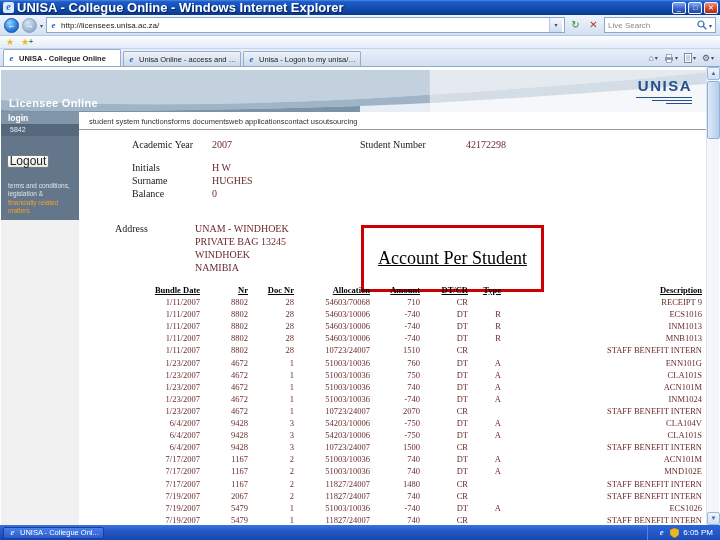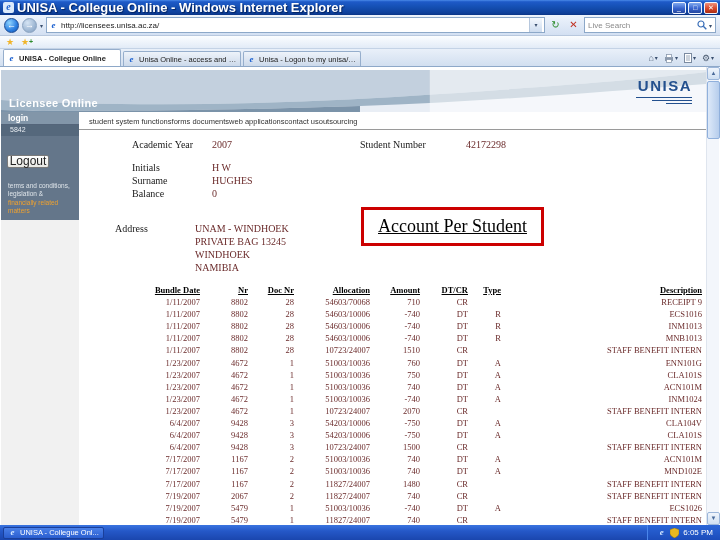--- a/index.html
+++ b/index.html
@@ -39,21 +39,21 @@
   .dd { font-size:6px; color:#3a4f6e; }
   .address-field { flex:1; height:16px; background:#fff; border:1px solid #8ca8c8;
     display:flex; align-items:center; gap:3px; padding:0 2px; font-size:8px; color:#222; }
   .e-ico { display:inline-block; width:9px; height:9px; font-family:"Liberation Serif",serif;
     font-style:italic; font-weight:bold; color:#1e62d0; font-size:9px; line-height:9px; text-align:center; flex:0 0 auto;}
   .url-text { flex:1; white-space:nowrap; overflow:hidden; }
   .field-dd { width:13px; height:14px; background:linear-gradient(#f4f8fd,#cddcef);
     border-left:1px solid #b6c7dd; text-align:center; font-size:6px; color:#3a4f6e; line-height:14px;}
   .mini-btn { width:15px; height:15px; text-align:center; font-size:10px; line-height:14px; flex:0 0 auto;}
   .refresh { color:#2c8c2c; } .stop { color:#c03020; }
-  .search-field { width:132px; height:16px; background:#fff; border:1px solid #8ca8c8; flex:0 0 auto;
+  .search-field { width:112px; height:16px; background:#fff; border:1px solid #8ca8c8; flex:0 0 auto;
     display:flex; align-items:center; gap:2px; padding:0 3px; font-size:8px; color:#8a8a8a; }
   .search-text { flex:1; white-space:nowrap; overflow:hidden; }
   
   .toolbar2 { position:absolute; top:36px; left:0; right:0; height:13px;
     background: linear-gradient(#fbfdff,#e2ebf7); border-bottom:1px solid #c4d3e6;
     display:flex; align-items:center; gap:7px; padding:0 6px; }
   .star { color:#f0b429; font-size:9px; line-height:11px; }
   .star-plus { position:relative; }
   .star-plus .plus { position:absolute; right:-4px; top:-1px; color:#2c8c2c; font-size:7px; font-weight:bold; }
   
@@ -98,22 +98,22 @@
   .nav-link { white-space:nowrap; }
   .record { padding:8px 0 0 36px; font-size:10px; }
   .r-row { line-height:13px;margin-left:17px; }
   .r-row1 { margin-bottom:10px; }
   .lab { display:inline-block; width:80px; }
   .val { color:#6b2b2b; }
   .val1 { display:inline-block; width:148px; }
   .lab2 { display:inline-block; width:106px; }
   .addr-row { display:flex; margin-top:22px; line-height:13px; }
   .addr-lines div { color:#6b2b2b; }
-  .account-box { position:absolute; left:282px; top:95px; border:3px solid #cc0000; background:#fff;
-    padding:6px 14px; }
+  .account-box { position:absolute; left:282px; top:113px; border:3px solid #cc0000; background:#fff;
+    padding:20px 14px; }
   .account-box span { font-size:18px; text-decoration:underline; color:#000; white-space:nowrap; }
   
   .acct-table { position:absolute; left:0; right:4px; top:172px; padding-left:36px; font-size:8.5px; }
   .t-row { display:flex; line-height:12.1px; color:#6b2b2b;text-align:right; }
   .t-head { color:#000; font-weight:bold; }
   .t-head span { text-decoration:underline; }
   .c0{width:85px;} .c1{width:48px;} .c2{width:46px;} .c3{width:76px;} .c4{width:50px;}
   .c5{width:48px;} .c6{width:33px;} .c7{flex:1; white-space:nowrap; overflow:hidden;}
   
   .scrollbar { position:absolute; top:0; right:1px; width:13px; bottom:0; background:#f3f6fb;

